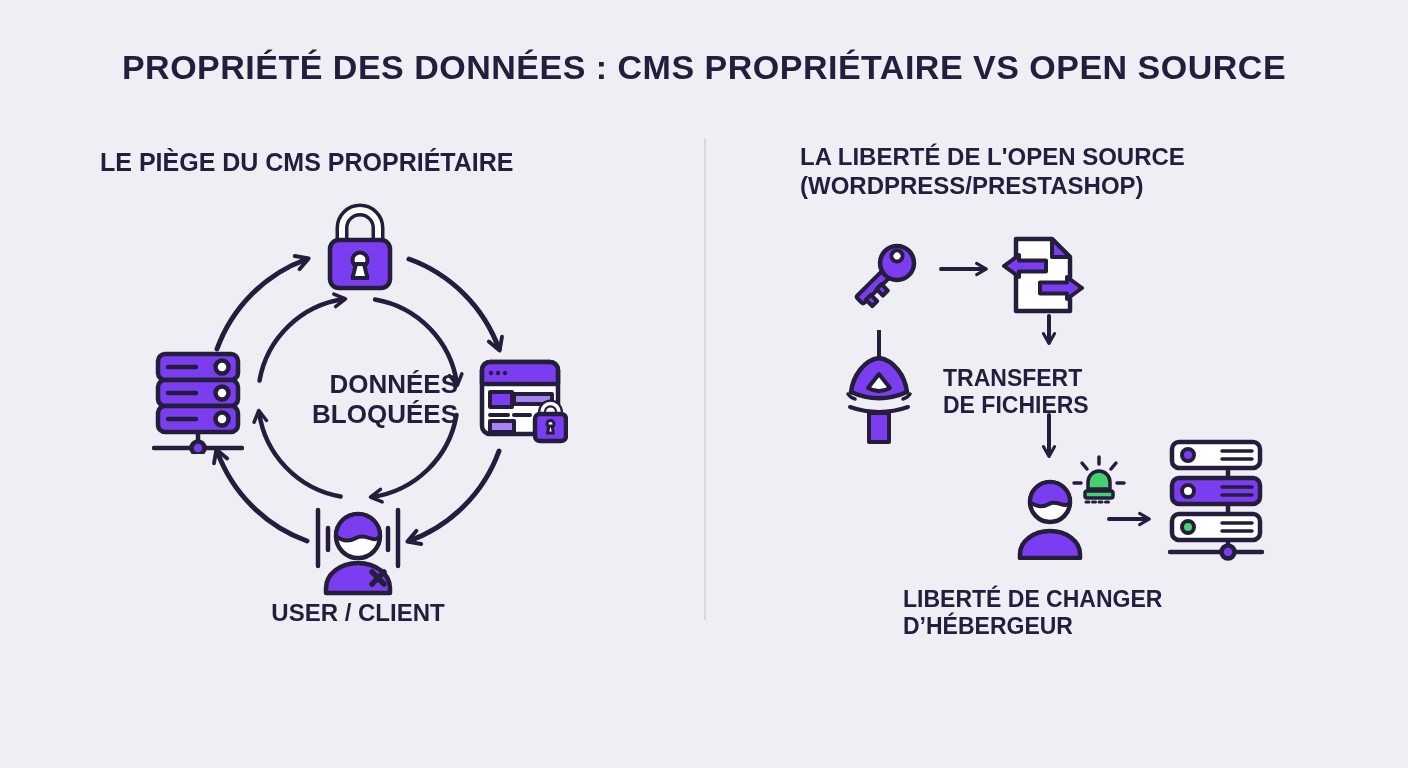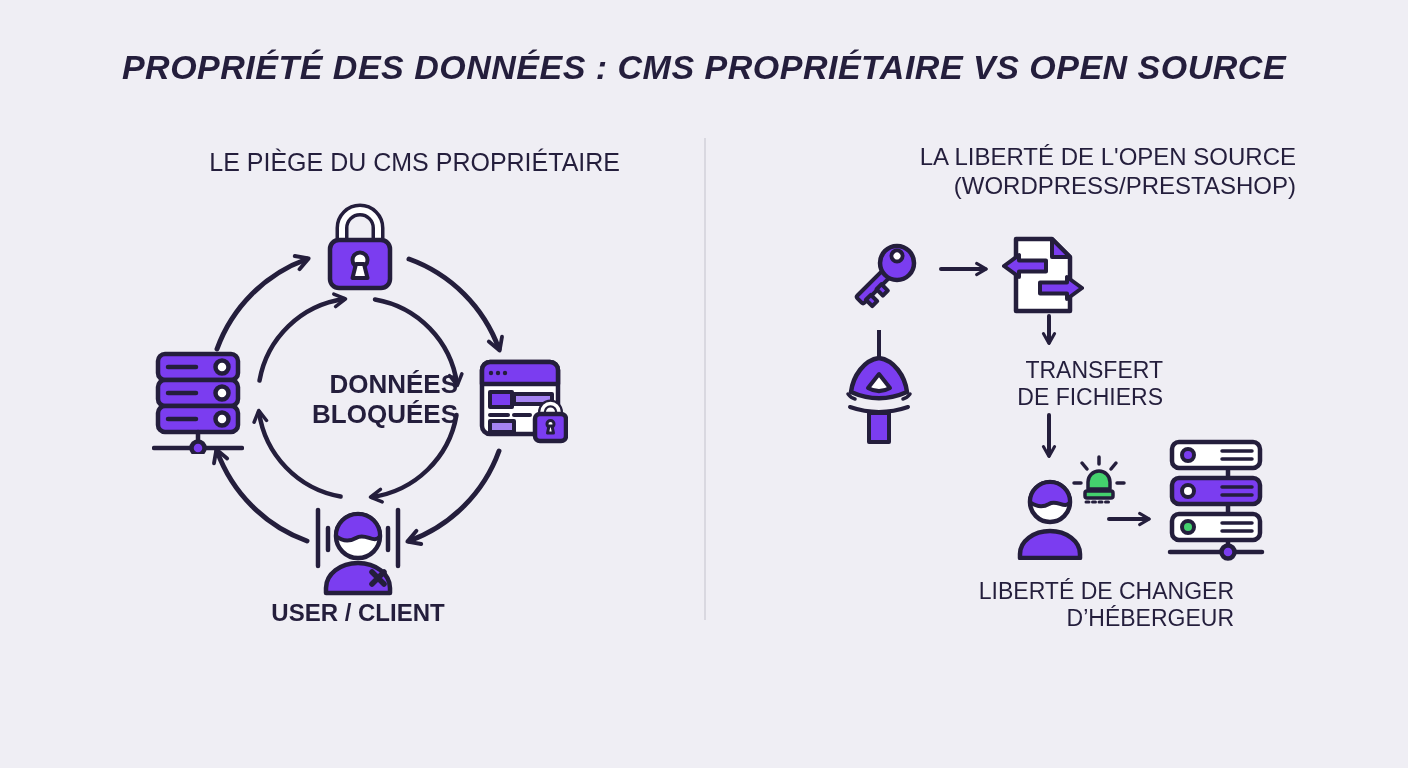--- a/index.html
+++ b/index.html
@@ -3,33 +3,33 @@
 <meta charset="utf-8">
 <style>
   :root{
     --bg:#efeef4; --ink:#241e3c; --accent:#7b3df0; --accent-light:#a583f2;
     --green:#44d16e; --divider:#d9d8e0;
   }
   *{box-sizing:border-box;margin:0;padding:0}
   body{background:#e4e3ea;font-family:"Liberation Sans",sans-serif;}
   .canvas{position:relative;width:1408px;height:768px;background:var(--bg);overflow:hidden;}
   .title{position:absolute;top:48px;left:0;width:100%;text-align:center;
-         font-size:34px;font-weight:800;letter-spacing:.5px;color:var(--ink);font-style:italic;}
+         font-size:34px;font-weight:800;letter-spacing:.5px;color:var(--ink);}
   .divider{position:absolute;left:704px;top:138px;width:2px;height:482px;background:var(--divider);}
-  .panel-title{position:absolute;text-align:right;font-weight:400;color:var(--ink);}
+  .panel-title{position:absolute;text-align:left;font-weight:700;color:var(--ink);}
   .left-title{left:100px;top:148px;width:520px;font-size:25px;}
   .right-title{left:800px;top:142px;width:496px;font-size:24px;line-height:29px;}
   .abs{position:absolute;}
   .center-label{position:absolute;left:258px;top:369px;width:200px;text-align:right;
     font-size:26px;line-height:30px;font-weight:800;color:var(--ink);white-space:pre-line;}
   .user-label{position:absolute;left:258px;top:599px;width:200px;text-align:center;
     font-size:24px;font-weight:700;color:var(--ink);}
-  .flow-label{position:absolute;text-align:right;font-weight:400;color:var(--ink);white-space:pre-line;}
+  .flow-label{position:absolute;text-align:left;font-weight:700;color:var(--ink);white-space:pre-line;margin-top:8px;}
   .transfer-label{left:943px;top:357px;width:220px;font-size:23px;line-height:27px;}
-  .freedom-label{left:934px;top:578px;width:300px;font-size:23px;line-height:27px;}
+  .freedom-label{left:903px;top:578px;width:300px;font-size:23px;line-height:27px;}
   .caption{position:absolute;left:0;top:668px;width:100%;text-align:center;
     font-size:23px;line-height:31px;color:#2b2545;}
   .caption .bullet{color:var(--accent);font-weight:700;}
   
   .ic{stroke:var(--ink);stroke-linecap:round;stroke-linejoin:round;}
   .f-acc{fill:var(--accent);} .f-accl{fill:var(--accent-light);} .f-white{fill:#ffffff;}
   .f-green{fill:var(--green);} .f-none{fill:none;} .f-ink{fill:var(--ink);}
 </style>
 </head>
 <body>

